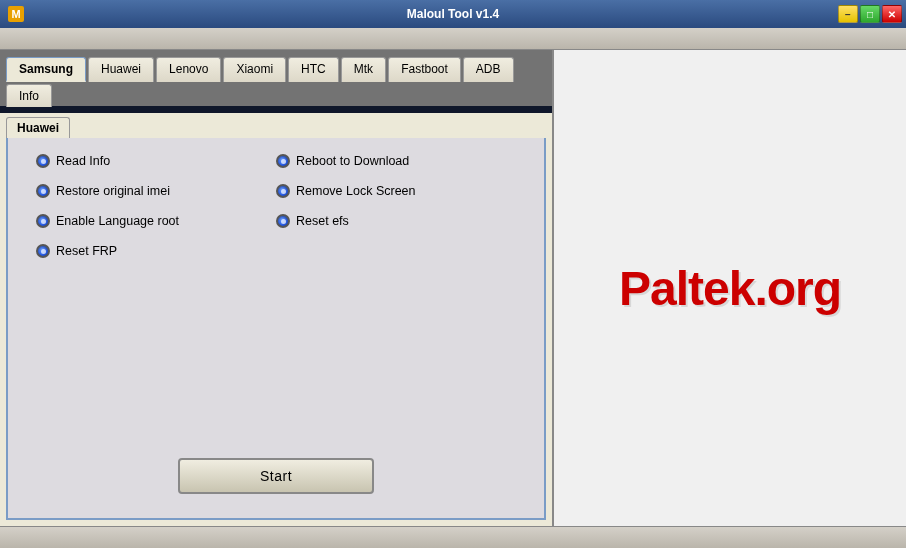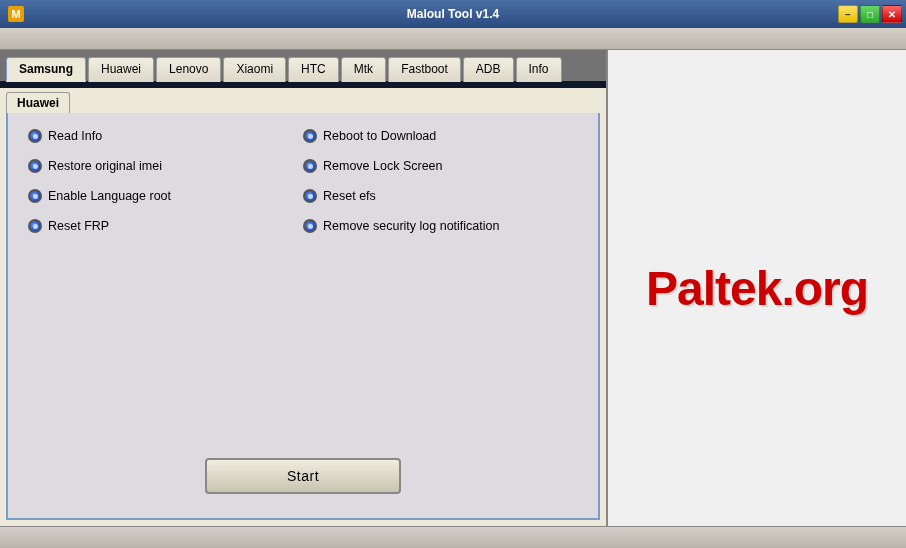--- a/index.html
+++ b/index.html
@@ -159,21 +159,21 @@
 
     
     .content-area {
       margin: 0 6px 6px 6px;
       border: 2px solid #7a9cc6;
       border-top: none;
       background: #dddbe0;
       flex: 1;
       display: flex;
       flex-direction: column;
-      padding: 16px 20px;
+      padding: 16px 28px;
     }
 
     
     .options-grid {
       display: flex;
       flex-direction: column;
       gap: 16px;
       flex: 1;
     }
     .options-row {
@@ -227,21 +227,21 @@
       cursor: pointer;
       border: 2px solid #888;
       background: linear-gradient(to bottom, #f0ede0, #c8c4b0);
       border-radius: 4px;
       color: #000;
       letter-spacing: 0.5px;
     }
 
     
     .right-panel {
-      width: 300px;
+      width: 354px;
       flex-shrink: 0;
       background: #f0f0f0;
       border-left: 2px solid #888;
       display: flex;
       align-items: center;
       justify-content: center;
     }
     .brand-text {
       font-size: 48px;
       font-weight: bold;
@@ -331,24 +331,20 @@
             <div class="radio-item">
               <div class="radio-circle"></div>
               <span class="radio-label">Reset efs</span>
             </div>
           </div>
           <div class="options-row">
             <div class="radio-item">
               <div class="radio-circle"></div>
               <span class="radio-label">Reset FRP</span>
             </div>
-            <div class="radio-item">
-              <div class="radio-circle"></div>
-              <span class="radio-label">Remove security log notification</span>
-            </div>
           </div>
         </div>
       <div class="start-btn-container">
         <button class="start-btn">Start</button>
       </div>
     </div>
 
   </div>
 
   <div class="right-panel">

